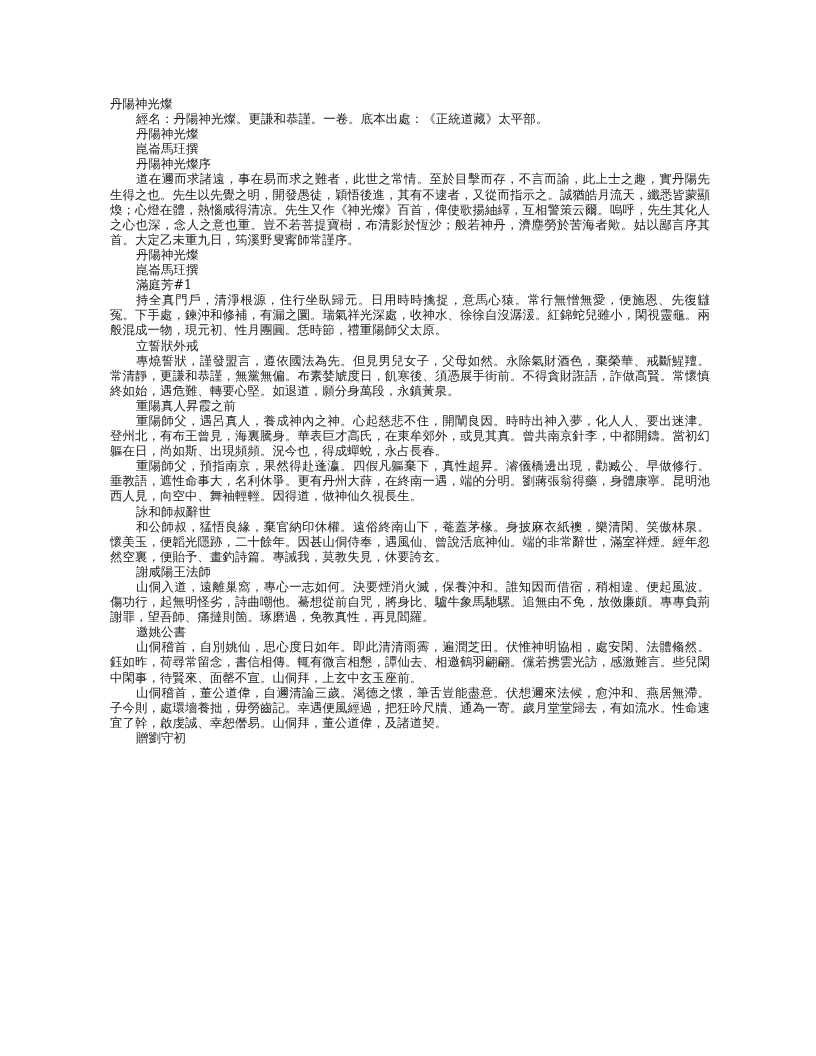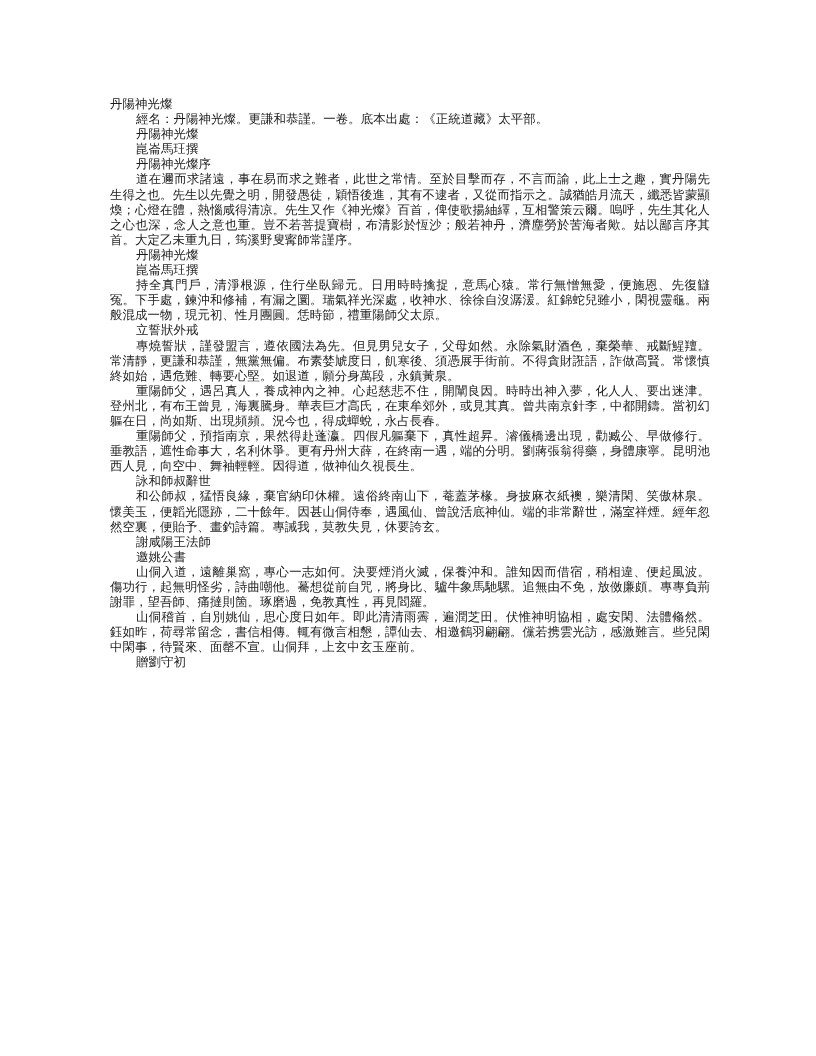--- a/index.html
+++ b/index.html
@@ -74,38 +74,41 @@
     <div class="line meta">崑崙馬玨撰</div>
 
     <div class="line heading">丹陽神光燦序</div>
 
     <div class="line body-par">道在邇而求諸遠，事在易而求之難者，此世之常情。至於目擊而存，不言而諭，此上士之趣，實丹陽先生得之也。先生以先覺之明，開發愚徒，穎悟後進，其有不逮者，又從而指示之。誠猶皓月流天，纖悉皆蒙顯煥；心燈在體，熱惱咸得清凉。先生又作《神光燦》百首，俾使歌揚紬繹，互相警策云爾。嗚呼，先生其化人之心也深，念人之意也重。豈不若菩提寶樹，布清影於恆沙；般若神丹，濟塵勞於苦海者歟。姑以鄙言序其首。大定乙未重九日，筠溪野叟寗師常謹序。</div>
 
     <div class="line meta">丹陽神光燦</div>
 
     <div class="line meta">崑崙馬玨撰</div>
 
+    <div class="line heading">滿庭芳#1</div>
 
     <div>
       <div class="line body-par">持全真門戶，清淨根源，住行坐臥歸元。日用時時擒捉，意馬心猿。常行無憎無愛，便施恩、先復讎冤。下手處，鍊沖和修補，有漏之圜。瑞氣祥光深處，收神水、徐徐自沒潺湲。紅錦蛇兒雖小，閑視靈龜。兩般混成一物，現元初、性月團圓。恁時節，禮重陽師父太原。</div>
 
       <div class="line heading">立誓狀外戒</div>
       <div class="line body-par">專燒誓狀，謹發盟言，遵依國法為先。但見男兒女子，父母如然。永除氣財酒色，棄榮華、戒斷鯹羶。常清靜，更謙和恭謹，無黨無偏。布素婪虓度日，飢寒後、須憑展手街前。不得貪財誑語，詐做高賢。常懷慎終如始，遇危難、轉要心堅。如退道，願分身萬段，永鎮黃泉。</div>
 
+      <div class="line heading">重陽真人昇霞之前</div>
       <div class="line body-par">重陽師父，遇呂真人，養成神內之神。心起慈悲不住，開闡良因。時時出神入夢，化人人、要出迷津。登州北，有布王曾見，海裏騰身。華表巨才高氏，在東牟郊外，或見其真。曾共南京針李，中都開鑄。當初幻軀在日，尚如斯、出現頻頻。況今也，得成蟬蛻，永占長春。</div>
 
       <div class="line body-par">重陽師父，預指南京，果然得赴蓬瀛。四假凡軀棄下，真性超昇。濬儀橋邊出現，勸臧公、早做修行。垂教語，遮性命事大，名利休爭。更有丹州大薛，在終南一遇，端的分明。劉蔣張翁得藥，身體康寧。昆明池西人見，向空中、舞袖輕輕。因得道，做神仙久視長生。</div>
 
       <div class="line heading">詠和師叔辭世</div>
       <div class="line body-par">和公師叔，猛悟良緣，棄官納印休權。遠俗終南山下，菴蓋茅椽。身披麻衣紙襖，樂清閑、笑傲林泉。懷美玉，便韜光隱跡，二十餘年。因甚山侗侍奉，遇風仙、曾說活底神仙。端的非常辭世，滿室祥煙。經年忽然空裏，便貽予、畫釣詩篇。專誡我，莫教失見，休要誇玄。</div>
 
       <div class="line heading">謝咸陽王法師</div>
+      <div class="line body-par">山侗入道，遠離巢窩，專心一志如何。決要煙消火滅，保養沖和。誰知因而借宿，稍相違、便起風波。傷功行，起無明怪劣，詩曲嘲他。驀想從前自咒，將身比、驢牛象馬馳騾。追無由不免，放傚廉頗。專專負荊謝罪，望吾師、痛撻則箇。琢磨過，免教真性，再見閻羅。</div>
+
       <div class="line heading">邀姚公書</div>
-
-      <div class="line body-par">山侗入道，遠離巢窩，專心一志如何。決要煙消火滅，保養沖和。誰知因而借宿，稍相違、便起風波。傷功行，起無明怪劣，詩曲嘲他。驀想從前自咒，將身比、驢牛象馬馳騾。追無由不免，放傚廉頗。專專負荊謝罪，望吾師、痛撻則箇。琢磨過，免教真性，再見閻羅。</div>
       <div class="line body-par">山侗稽首，自別姚仙，思心度日如年。即此清清雨霽，遍潤芝田。伏惟神明協相，處安閑、法體翛然。鈺如昨，荷尋常留念，書信相傳。輒有微言相懇，譚仙去、相邀鶴羽翩翩。儻若携雲光訪，感激難言。些兒閑中閑事，待賢來、面罄不宣。山侗拜，上玄中玄玉座前。</div>
 
+      <div class="line body-par">山侗稽首，董公道偉，自邇清論三歲。渴德之懷，筆舌豈能盡意。伏想邇來法候，愈沖和、燕居無滯。子今則，處環墻養拙，毋勞齒記。幸遇便風經過，把狂吟尺牘、通為一寄。歲月堂堂歸去，有如流水。性命速宜了幹，啟虔誠、幸恕僭易。山侗拜，董公道偉，及諸道契。</div>
 
       <div class="line heading">贈劉守初</div>
     </div>
 
   </div>
 </div>
 
 </body></html>

